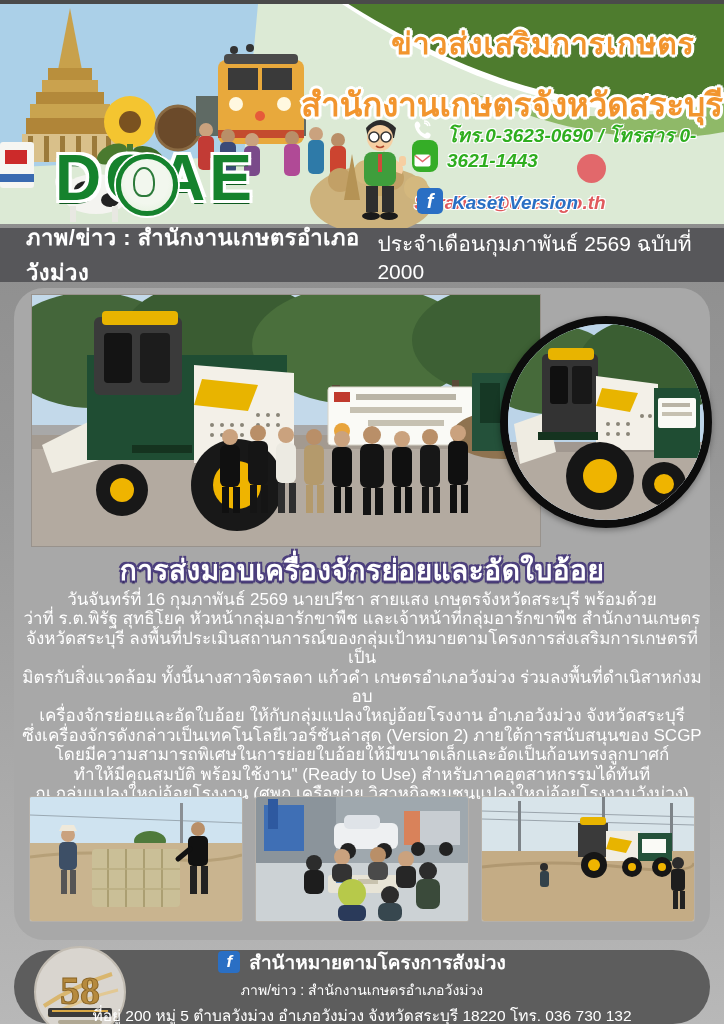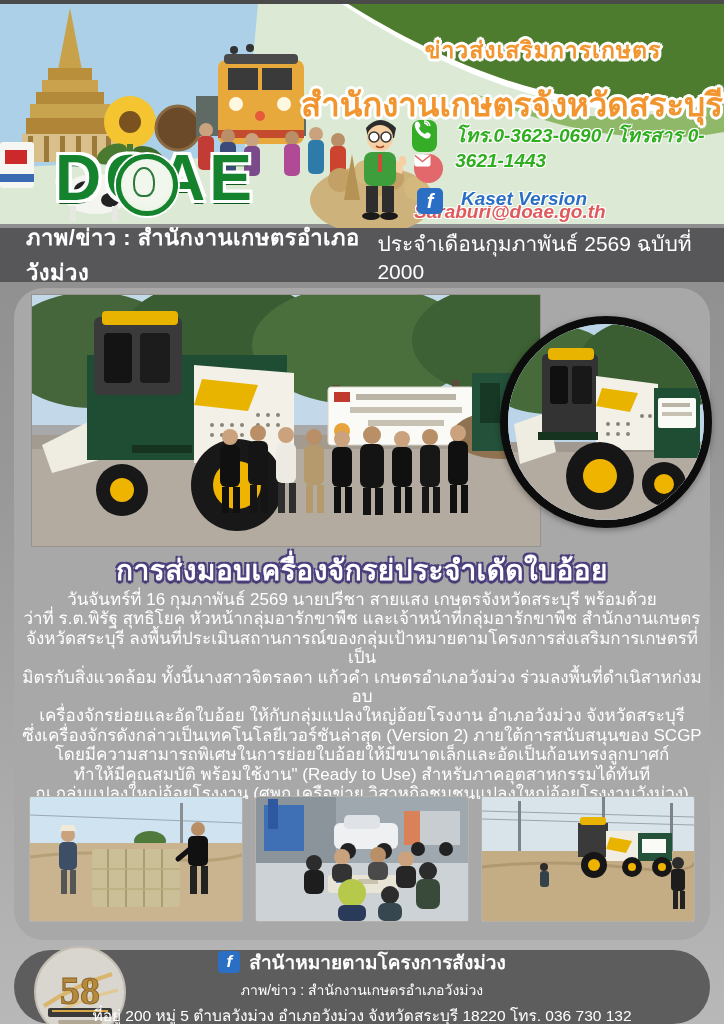--- a/index.html
+++ b/index.html
@@ -7,43 +7,43 @@
     width:724px;height:1024px;position:relative;overflow:hidden;
     font-family:"Liberation Sans",sans-serif;
     background:linear-gradient(180deg,#868686 0%,#979797 45%,#a9a9a9 75%,#b8b8b8 100%);
   }
   .abs{position:absolute;}
 
   
   .header{left:0;top:0;width:724px;height:224px;background:#dcead5;border-top:4px solid #4a4a4a;box-sizing:border-box;}
   .header svg{position:absolute;left:0;top:0;}
   .banner-title{
-    left:368px;top:28px;width:350px;text-align:center;
-    font-size:23px;font-weight:bold;color:#f2952e;letter-spacing:1px;
+    left:368px;top:16px;width:350px;text-align:center;
+    font-size:30px;font-weight:bold;color:#f2952e;letter-spacing:1px;
     text-shadow:-2px -2px 0 #fff,2px -2px 0 #fff,-2px 2px 0 #fff,2px 2px 0 #fff,0 3px 0 #fff,3px 0 0 #fff,-3px 0 0 #fff,0 -3px 0 #fff;
   }
   .office-title{
     left:300px;top:74px;width:424px;text-align:center;
     font-size:33px;font-weight:bold;color:#f2952e;letter-spacing:0px;
     text-shadow:-2px -2px 0 #fff,2px -2px 0 #fff,-2px 2px 0 #fff,2px 2px 0 #fff,0 3px 0 #fff,3px 0 0 #fff,-3px 0 0 #fff,0 -3px 0 #fff;
   }
   .doae-logo{
     left:55px;top:142px;font-size:64px;font-weight:900;color:#15822d;letter-spacing:4px;line-height:1;
     text-shadow:-3px -3px 0 #ffffff,3px -3px 0 #ffffff,-3px 3px 0 #ffffff,3px 3px 0 #ffffff,0 4px 0 #0d5a1e;
   }
   .doae-emblem{
     left:116px;top:150px;width:52px;height:52px;border-radius:50%;
     background:radial-gradient(circle at 50% 45%,#f2f7ee 55%,#dff0d8 100%);
     border:5px solid #15822d;box-shadow:0 0 0 2px #ffffff;
   }
   .doae-emblem:after{
     content:"";position:absolute;left:12px;top:8px;width:18px;height:26px;
     border:2px solid #2c7a3a;border-radius:50% 50% 40% 40%;
   }
-  .contact-row{display:flex;align-items:flex-start;gap:18px;position:absolute;}
+  .contact-row{display:flex;align-items:flex-end;gap:9px;position:absolute;}
   .contact-row .txt{font-style:italic;font-weight:bold;font-size:19px;
     text-shadow:-1px -1px 0 #fff,1px -1px 0 #fff,-1px 1px 0 #fff,1px 1px 0 #fff;}
   .phone-row{left:412px;top:116px;}
   .email-row{left:414px;top:150px;flex-direction:column;}
   .fb-row{left:417px;top:184px;}
   .icon-phone{width:32px;height:32px;border-radius:8px;background:#35ad27;display:flex;align-items:center;justify-content:center;}
   .icon-mail{width:29px;height:29px;border-radius:50%;background:#e2686b;display:flex;align-items:center;justify-content:center;}
   .icon-fb-sm{width:26px;height:26px;border-radius:5px;background:#2a6fc4;color:#fff;font-weight:900;font-size:20px;display:flex;align-items:center;justify-content:center;font-style:italic;}
   .txt-green{color:#2fae1f;}
   .txt-red{color:#e05a5d;}
@@ -394,21 +394,21 @@
       <rect x="154" y="88" width="30" height="4" fill="#c6c1b2"></rect>
       <circle cx="92" cy="152" r="34" fill="#161616"></circle>
       <circle cx="92" cy="152" r="17" fill="#efb400"></circle>
       <circle cx="156" cy="160" r="22" fill="#161616"></circle>
       <circle cx="156" cy="160" r="10" fill="#efb400"></circle>
       <rect x="30" y="108" width="60" height="8" fill="#15331f"></rect>
     </g>
   </svg>
 </div>
 
-<div class="abs headline">การส่งมอบเครื่องจักรย่ประจำเดัดใบอ้อย</div>
+<div class="abs headline">การส่งมอบเครื่องจักรย่อยและอัดใบอ้อย</div>
 <div class="abs body-text">
   <div>วันจันทร์ที่ 16 กุมภาพันธ์ 2569 นายปรีชา สายแสง เกษตรจังหวัดสระบุรี พร้อมด้วย</div>
   <div>ว่าที่ ร.ต.พิรัฐ สุทธิโยค หัวหน้ากลุ่มอารักขาพืช และเจ้าหน้าที่กลุ่มอารักขาพืช สำนักงานเกษตร</div>
   <div>จังหวัดสระบุรี ลงพื้นที่ประเมินสถานการณ์ของกลุ่มเป้าหมายตามโครงการส่งเสริมการเกษตรที่เป็น</div>
   <div>มิตรกับสิ่งแวดล้อม ทั้งนี้นางสาวจิตรลดา แก้วคำ เกษตรอำเภอวังม่วง ร่วมลงพื้นที่ดำเนิสาหก่งมอบ</div>
   <div>เครื่องจักรย่อยและอัดใบอ้อย ให้กับกลุ่มแปลงใหญ่อ้อยโรงงาน อำเภอวังม่วง จังหวัดสระบุรี</div>
   <div>ซึ่งเครื่องจักรดังกล่าวเป็นเทคโนโลยีเวอร์ชันล่าสุด (Version 2) ภายใต้การสนับสนุนของ SCGP</div>
   <div>โดยมีความสามารถพิเศษในการย่อยใบอ้อยให้มีขนาดเล็กและอัดเป็นก้อนทรงลูกบาศก์</div>
   <div>ทำให้มีคุณสมบัติ พร้อมใช้งาน" (Ready to Use) สำหรับภาคอุตสาหกรรมได้ทันที</div>
   <div>ณ กลุ่มแปลงใหญ่อ้อยโรงงาน (ศพก.เครือข่าย วิสาหกิจชุมชนแปลงใหญ่อ้อยโรงงานวังม่วง)</div>

